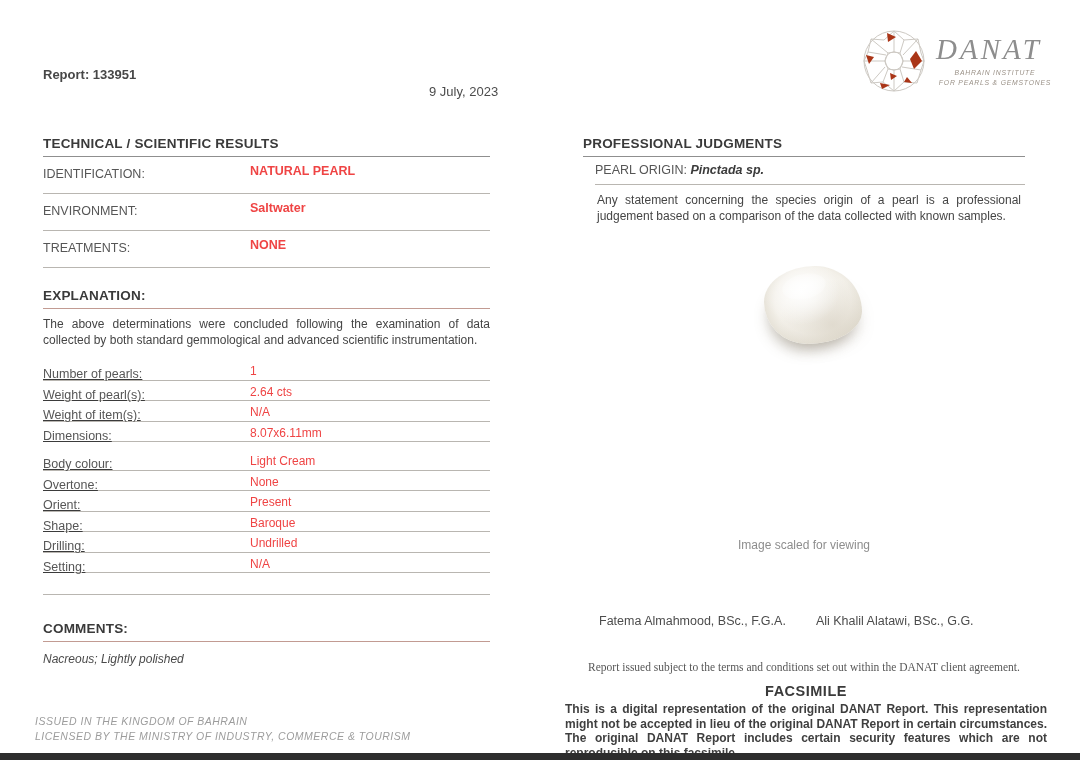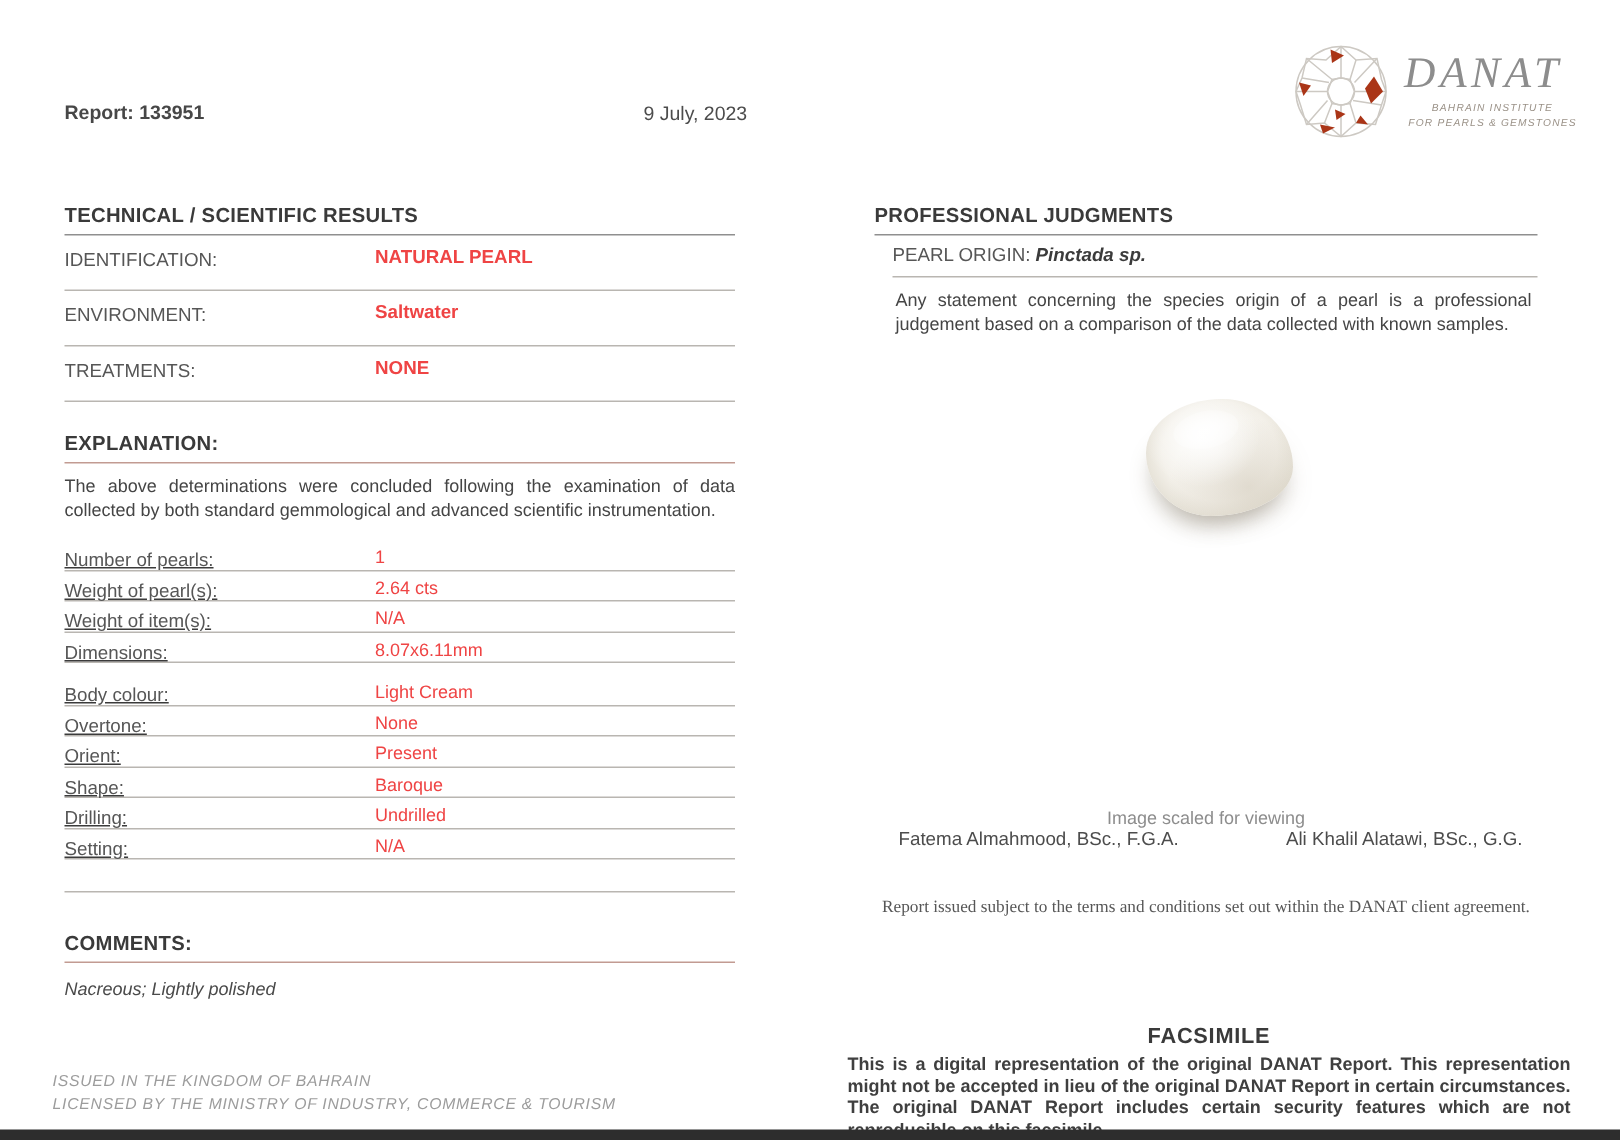--- a/index.html
+++ b/index.html
@@ -3,21 +3,21 @@
 <meta charset="utf-8">
 <style>
   * { margin: 0; padding: 0; box-sizing: border-box; }
   html, body { width: 1080px; height: 760px; background: #ffffff; overflow: hidden; }
   body { font-family: "Liberation Sans", sans-serif; color: #3b3b3b; position: relative; }
 
   .abs { position: absolute; }
 
   
   .report-no { left: 43px; top: 67px; font-size: 13px; font-weight: bold; color: #474747; }
-  .date { left: 429px; top: 68px; font-size: 13px; color: #4c4c4c; }
+  .date { left: 429px; top: 84px; font-size: 13px; color: #4c4c4c; }
 
   .logo-wrap { left: 860px; top: 27px; width: 180px; display: flex; align-items: center; gap: 8px; font-style: italic; }
   .logo-gem { width: 68px; height: 68px; flex: 0 0 auto; }
   .logo-text { display: flex; flex-direction: column; }
   .brand { font-family: "Liberation Serif", serif; font-size: 29px; letter-spacing: 3px; color: #8d8d8d; line-height: 1.05; }
   .brand-sub { font-size: 6.8px; letter-spacing: 0.8px; color: #9a9187; margin-top: 3px; line-height: 1.5; text-align: center; width: 118px; }
 
   
   .col-left  { left: 43px; top: 136px; width: 447px; }
   .col-right { left: 583px; top: 136px; width: 442px; }
@@ -52,21 +52,21 @@
              radial-gradient(ellipse at 70% 75%, rgba(208,200,184,0.55) 0%, rgba(208,200,184,0) 55%),
              radial-gradient(ellipse at 50% 45%, #fcfbf8 0%, #f3f0e9 55%, #ddd8cb 85%, #d2ccbd 100%);
            border-radius: 52% 48% 56% 44% / 46% 58% 42% 54%;
            box-shadow: -4px 14px 14px -8px rgba(140,130,112,0.45), 6px 12px 16px -10px rgba(140,130,112,0.35); }
   .pearl::before { content: ""; position: absolute; left: 18%; top: 10%; width: 45%; height: 32%;
            background: radial-gradient(ellipse at center, rgba(255,255,255,0.9), rgba(255,255,255,0));
            border-radius: 50%; transform: rotate(-12deg); }
 
   .img-caption { margin-top: 126px; text-align: center; font-size: 12px; color: #8d8d8d; }
 
-  .signatures { display: flex; justify-content: space-between; padding: 0 10px 0 16px; }
+  .signatures { display: flex; justify-content: flex-start; margin-top: 62px; padding: 0 10px 0 16px; gap: 30px; }
   .sig { font-size: 12.5px; color: #4c4c4c; }
 
   .terms-note { margin-top: 33px; text-align: center; font-family: "Liberation Serif", serif; font-size: 11.5px; color: #575757; }
 
   .facsimile { left: 565px; top: 683px; width: 482px; }
   .facs-title { text-align: center; font-size: 14.5px; font-weight: bold; color: #3a3a3a; letter-spacing: 0.5px; }
   .facs-body { margin-top: 3px; font-size: 12px; font-weight: bold; color: #3f3f3f; line-height: 1.22; text-align: justify; }
 
   
   .footer-left { left: 35px; top: 714px; width: 462px; text-align: left; font-style: italic;

